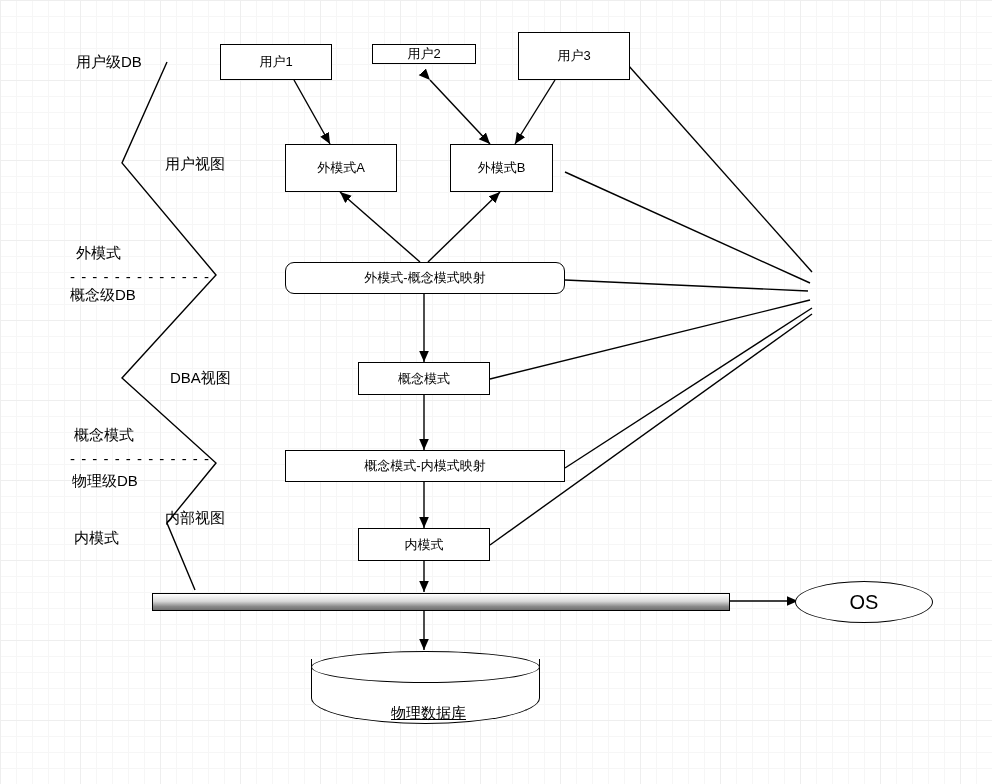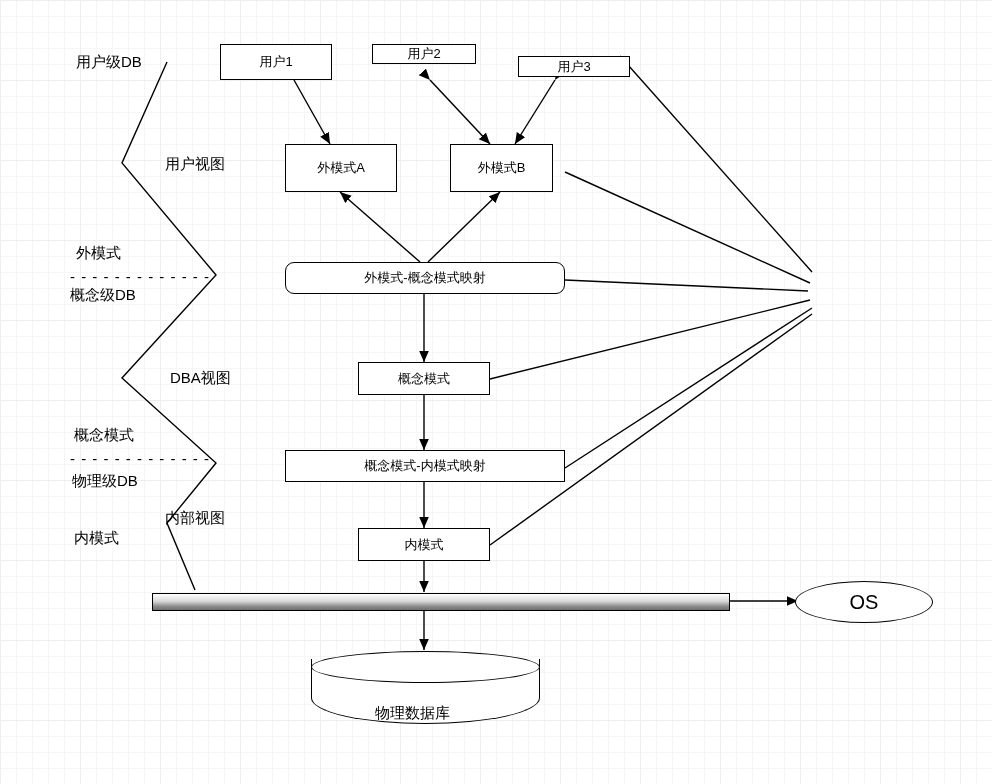--- a/index.html
+++ b/index.html
@@ -148,32 +148,32 @@
   <div class="label" style="left:70px; top:286px;">概念级DB</div>
   <div class="label" style="left:170px; top:369px;">DBA视图</div>
   <div class="label" style="left:74px; top:426px;">概念模式</div>
   <div class="dashes" style="left:70px; top:450px;">- - - - - - - - - - - - -</div>
   <div class="label" style="left:72px; top:472px;">物理级DB</div>
   <div class="label" style="left:165px; top:509px;">内部视图</div>
   <div class="label" style="left:74px; top:529px;">内模式</div>
 
   <div class="node" style="left:220px; top:44px; width:112px; height:36px;">用户1</div>
   <div class="node" style="left:372px; top:44px; width:104px; height:20px;">用户2</div>
-  <div class="node" style="left:518px; top:56px; width:112px; height:21px;">用户3</div>
+  <div class="node" style="left:518px; top:32px; width:112px; height:48px;">用户3</div>
 
   <div class="node" style="left:285px; top:144px; width:112px; height:48px;">外模式A</div>
   <div class="node" style="left:450px; top:144px; width:103px; height:48px;">外模式B</div>
 
   <div class="node" style="left:285px; top:262px; width:280px; height:32px;border-radius:9px;">外模式-概念模式映射</div>
   <div class="node" style="left:358px; top:362px; width:132px; height:33px;">概念模式</div>
   <div class="node" style="left:285px; top:450px; width:280px; height:32px;">概念模式-内模式映射</div>
   <div class="node" style="left:358px; top:528px; width:132px; height:33px;">内模式</div>
 
 
   <div class="node ellipse" style="left:795px; top:581px; width:138px; height:42px; font-size:20px;">OS</div>
 
   <div class="bar" style="left:152px; top:593px; width:576px; height:16px;"></div>
 
   <div class="cyl-body" style="left:311px; top:659px; width:229px; height:65px;"></div>
   <div class="cyl-top" style="left:311px; top:651px; width:229px; height:32px;"></div>
-  <div class="cyl-text" style="left:298px; top:704px; width:229px;">物理数据库</div>
+  <div class="cyl-text" style="left:314px; top:704px; width:229px;text-decoration:underline;">物理数据库</div>
 
 </div>
 
 </body></html>

